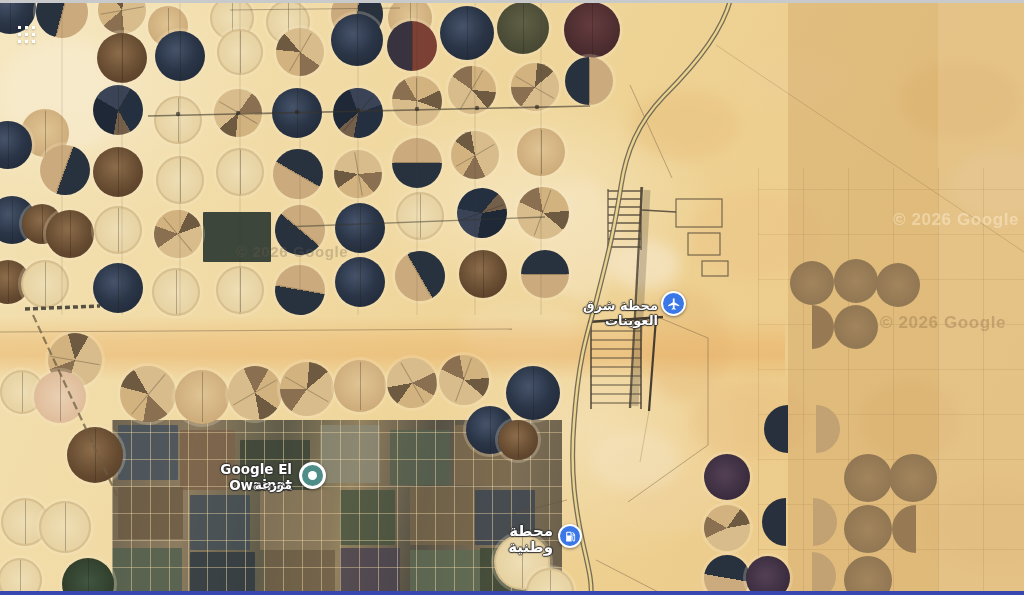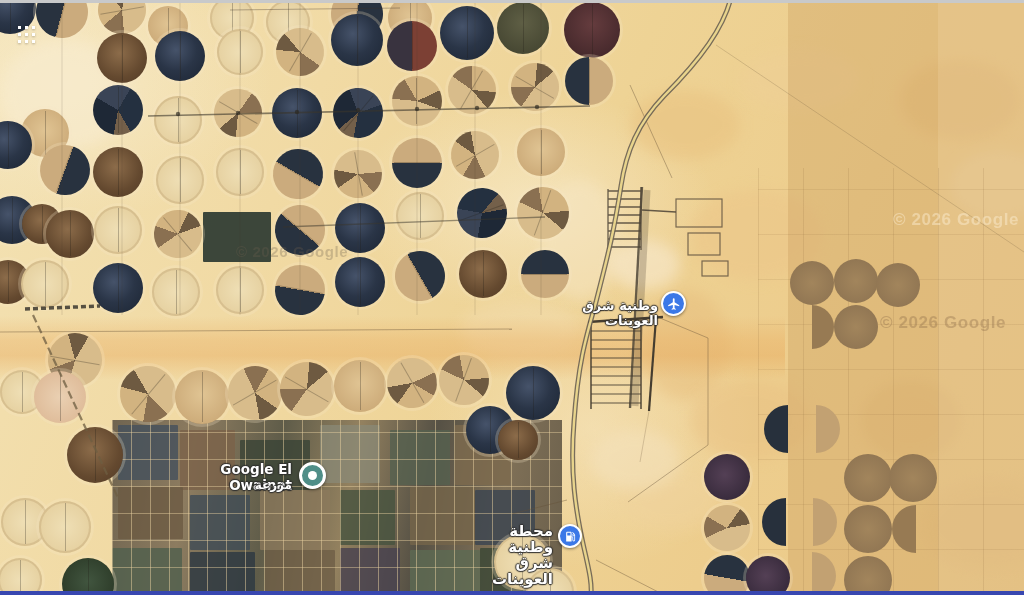--- a/index.html
+++ b/index.html
@@ -302,31 +302,30 @@
   <div class="wm" style="left:880px;top:313px;color:rgba(148,116,78,.4);">© 2026 Google</div>
   <div class="wm" style="left:236px;top:243px;font-size:15px;color:rgba(110,95,80,.3);">© 2026 Google</div>
 
   <div class="lbl" style="left:192px;top:461px;width:100px;font-size:13.5px;">Google El Owainat</div>
   <div class="lbl" style="left:192px;top:478px;width:100px;font-size:12px;">مزرعة</div>
   <div class="mk" id="mk-farm">
     <span class="tail" style="left:10px;top:20px;z-index:-1;"></span>
     <span class="dot"></span>
   </div>
 
-  <div class="lbl" style="left:556px;top:298px;width:102px;font-size:13px;">وطنية شرق العوينات</div>
+  <div class="lbl" style="left:556px;top:298px;width:102px;font-size:13px;">محطة شرق العوينات</div>
   <div class="mk" style="left:661px;top:291px;width:25px;height:25px;background:#3b78e7;">
     <span class="tail" style="left:1px;top:18px;z-index:-1;"></span>
     <svg width="14" height="14" viewBox="0 0 24 24">
       <path fill="#fff" d="M21 16v-2l-8-5V3.5a1.5 1.5 0 0 0-3 0V9l-8 5v2l8-2.5V19l-2 1.5V22l3.5-1 3.5 1v-1.5L13 19v-5.5z"></path>
     </svg>
   </div>
 
   <div class="lbl" style="left:468px;top:523px;width:85px;font-size:15px;line-height:16px;">
     <div>محطة وطنية</div>
-    <div>شرق العوينات</div>
   </div>
   <div class="mk" style="left:558px;top:524px;width:24px;height:24px;background:#3b78e7;">
     <span class="tail" style="left:7px;top:18px;z-index:-1;"></span>
     <svg width="13" height="13" viewBox="0 0 24 24">
       <path fill="#fff" d="M19.77 7.23l.01-.01-3.72-3.72L15 4.56l2.11 2.11c-.94.36-1.61 1.26-1.61 2.33 0 1.38 1.12 2.5 2.5 2.5.36 0 .69-.08 1-.21v7.21c0 .55-.45 1-1 1s-1-.45-1-1V14c0-1.1-.9-2-2-2h-1V5c0-1.1-.9-2-2-2H6c-1.1 0-2 .9-2 2v16h10v-7.5h1.5v5c0 1.38 1.12 2.5 2.5 2.5s2.5-1.12 2.5-2.5V9c0-.69-.28-1.32-.73-1.77zM12 10H6V5h6v5zm6 0c-.55 0-1-.45-1-1s.45-1 1-1 1 .45 1 1-.45 1-1 1z"></path>
     </svg>
   </div>
 
   <div id="apps-grid"></div>
   <div id="edge-top"></div>

